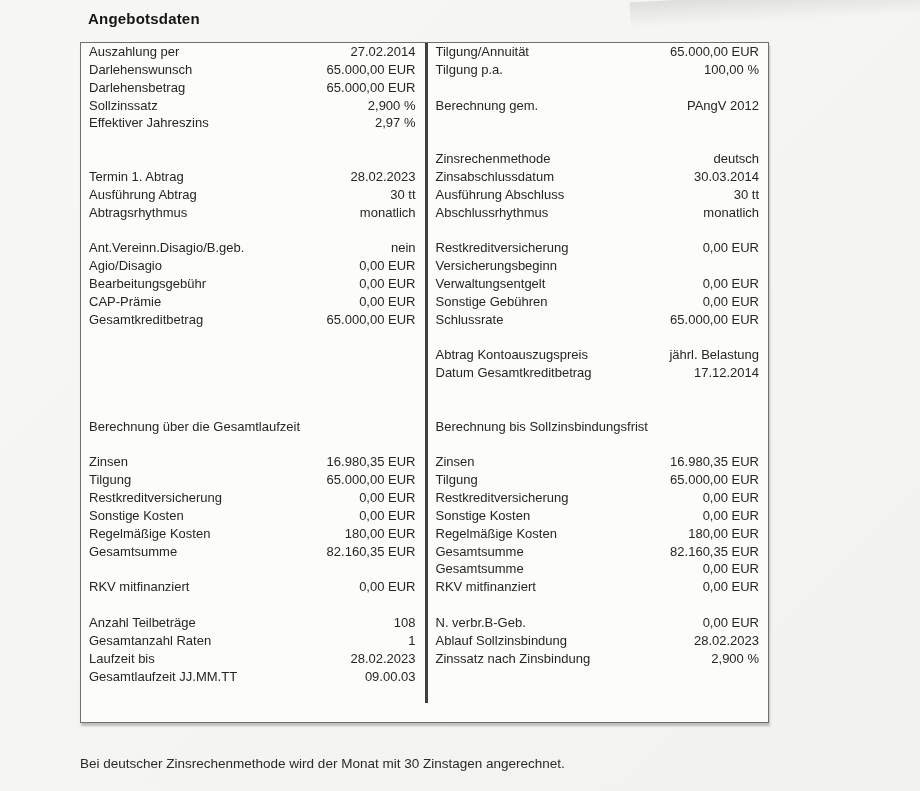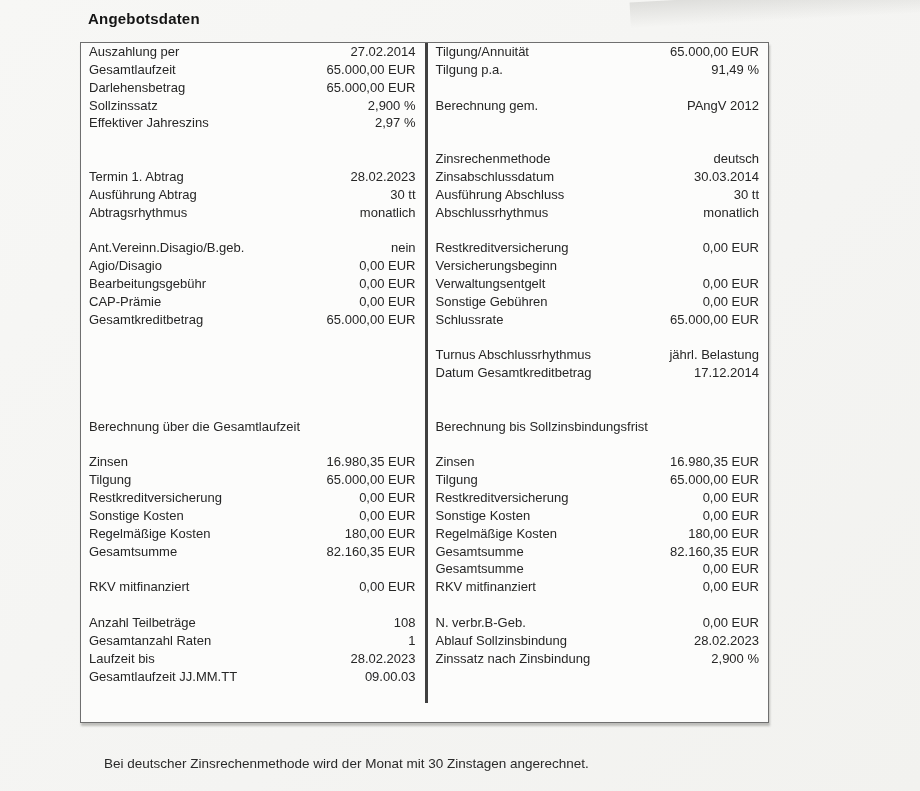--- a/index.html
+++ b/index.html
@@ -74,21 +74,20 @@
   .val {
     text-align: right;
     padding-left: 8px;
   }
   .footer-note {
     position: absolute;
     left: 80px;
     top: 756px;
     font-size: 13.5px;
     color: #2a2a2a;
-    margin-left: 24px;
   }
 </style>
 </head>
 <body>
 
 <div class="page">
   <div class="scan-artifact"></div>
 
   <div class="title">Angebotsdaten</div>
 
@@ -100,26 +99,26 @@
       <span class="val">27.02.2014</span>
     </div>
     <div class="cell right">
       <span class="lbl">Tilgung/Annuität</span>
       <span class="val">65.000,00 EUR</span>
     </div>
   </div>
 
   <div class="row">
     <div class="cell left">
-      <span class="lbl">Gesamtlaufzeit</span>
+      <span class="lbl">Darlehenswunsch</span>
       <span class="val">65.000,00 EUR</span>
     </div>
     <div class="cell right">
       <span class="lbl">Tilgung p.a.</span>
-      <span class="val">91,49 %</span>
+      <span class="val">100,00 %</span>
     </div>
   </div>
 
   <div class="row">
     <div class="cell left">
       <span class="lbl">Darlehensbetrag</span>
       <span class="val">65.000,00 EUR</span>
     </div>
     <div class="cell right">
       <span class="lbl"></span>
@@ -281,21 +280,21 @@
     </div>
   </div>
 
 
   <div class="row">
     <div class="cell left">
       <span class="lbl"></span>
       <span class="val"></span>
     </div>
     <div class="cell right">
-      <span class="lbl">Turnus Abschlussrhythmus</span>
+      <span class="lbl">Abtrag Kontoauszugspreis</span>
       <span class="val">jährl. Belastung</span>
     </div>
   </div>
 
   <div class="row">
     <div class="cell left">
       <span class="lbl"></span>
       <span class="val"></span>
     </div>
     <div class="cell right">

